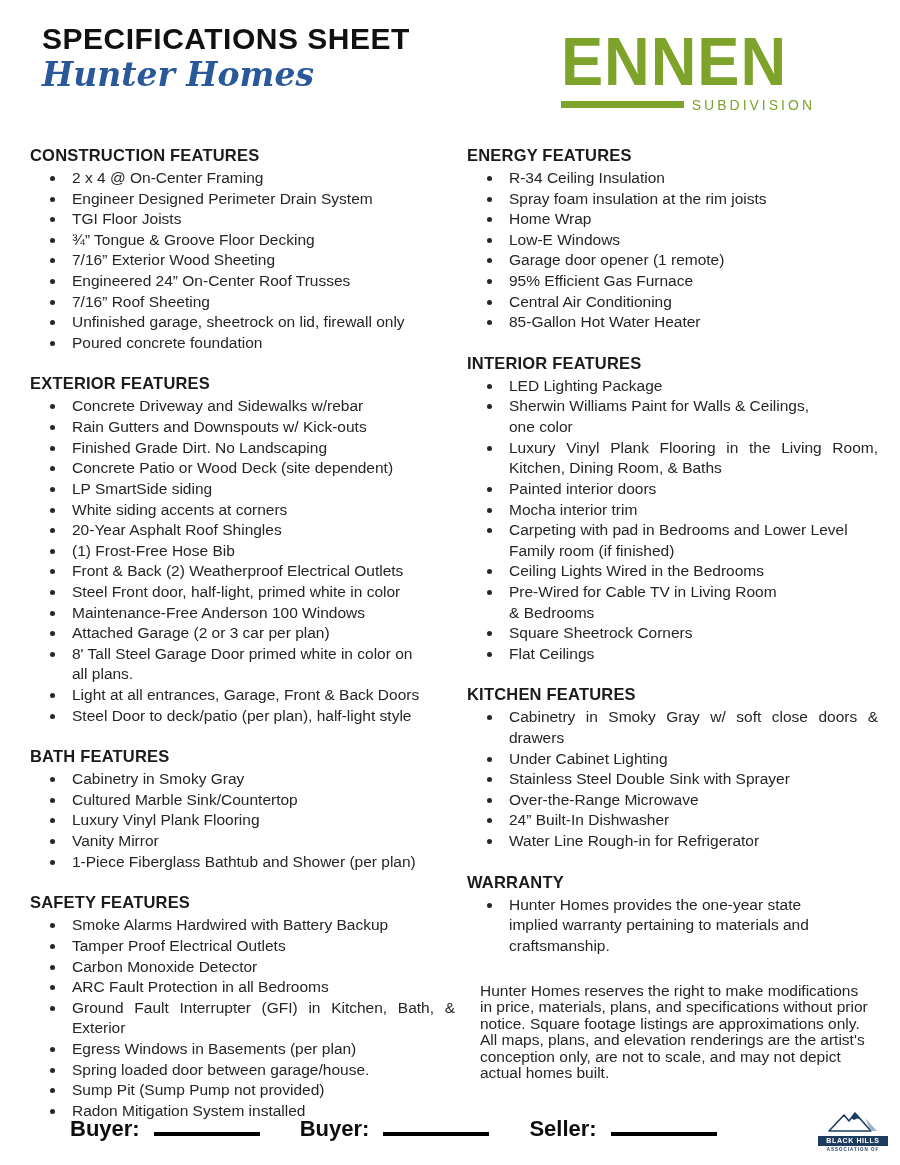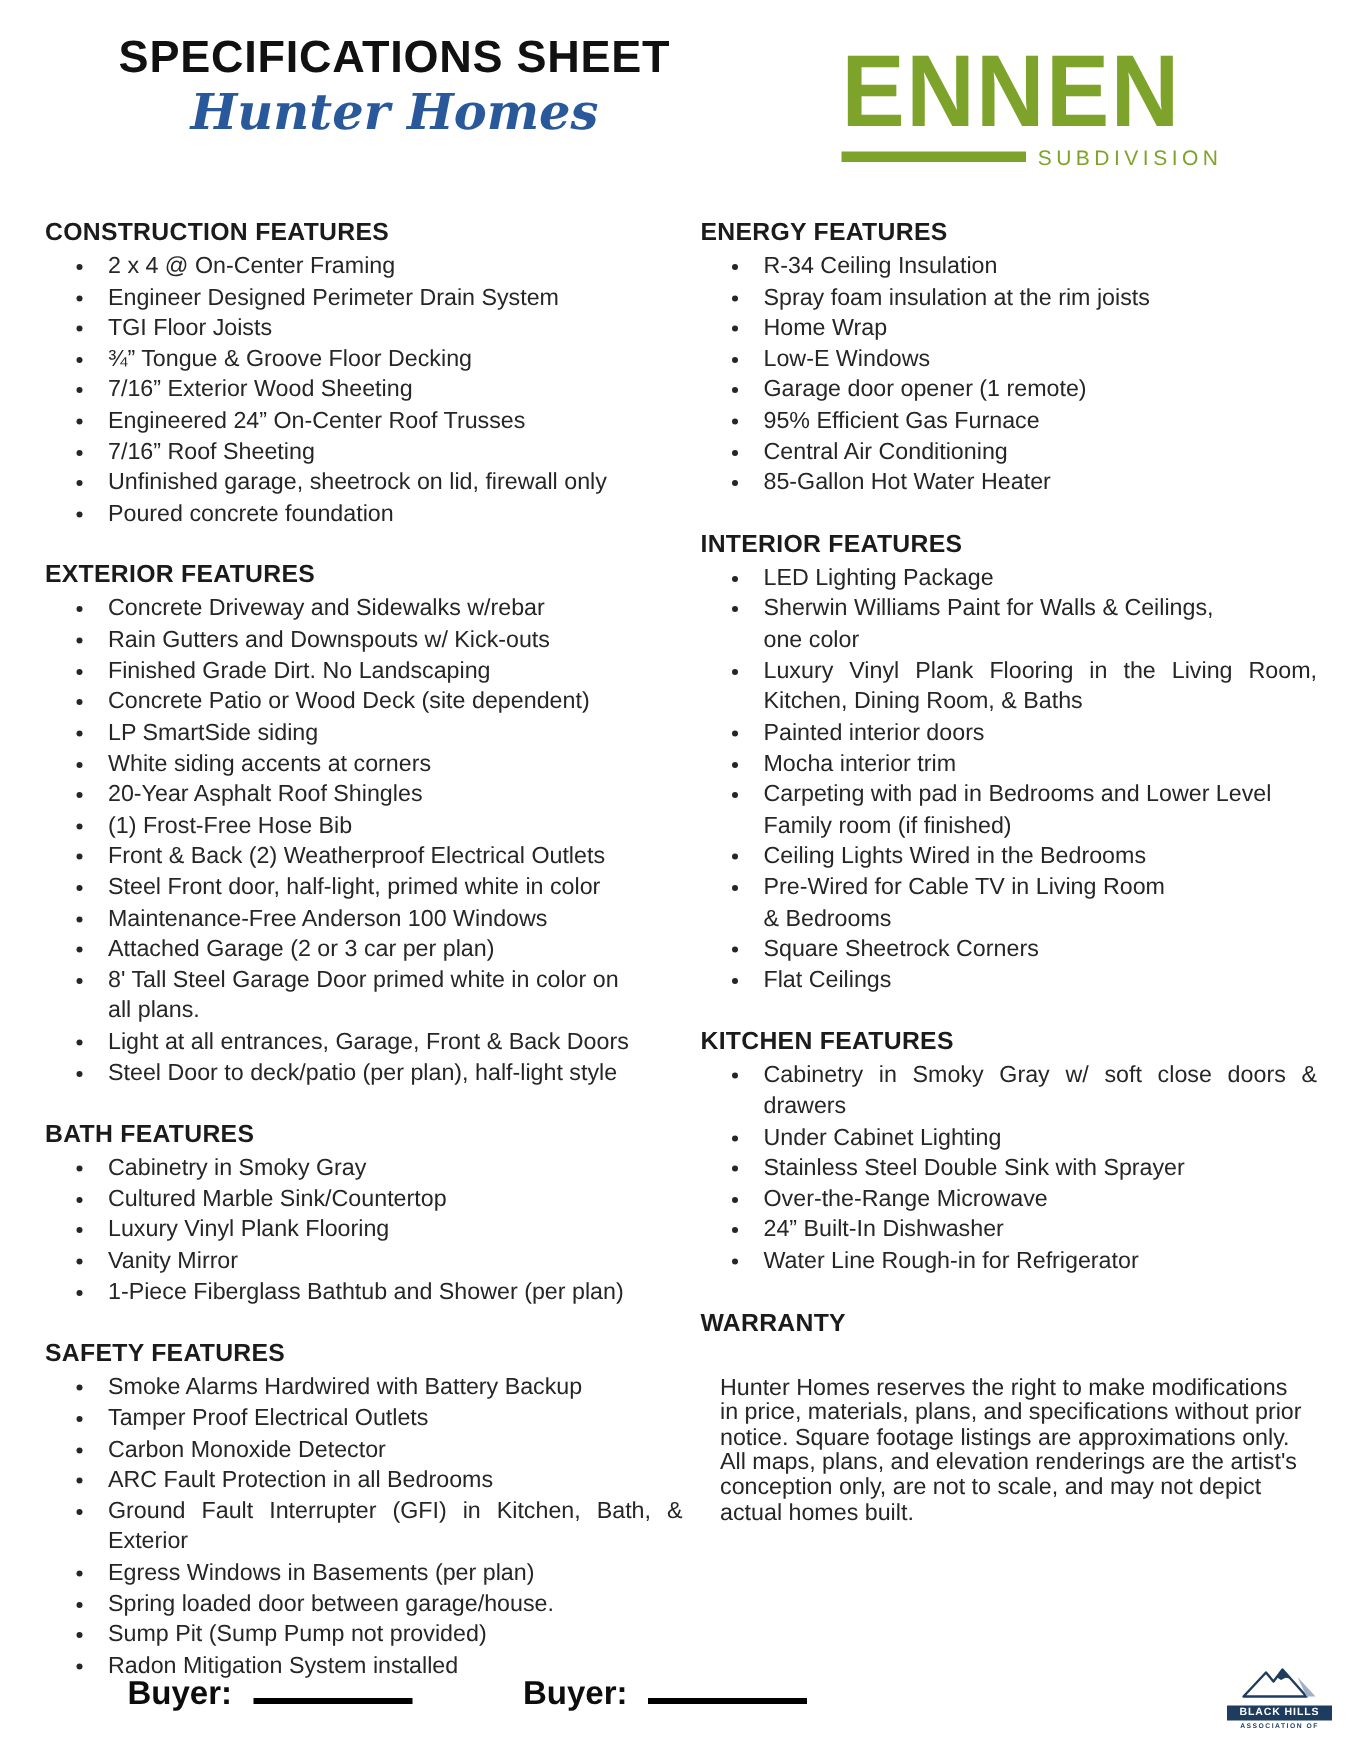--- a/index.html
+++ b/index.html
@@ -6,21 +6,21 @@
   html,body { background:#ffffff; }
   .page {
     position:relative; width:900px; height:1165px; margin:0 auto;
     background:#ffffff; overflow:hidden;
     font-family:"Liberation Sans", sans-serif; color:#262626;
   }
 
   
   .header { position:relative; height:146px; }
   .brand-block {
-    position:absolute; left:17px; top:22px; width:492px; text-align:center;
+    position:absolute; left:42px; top:22px; width:492px; text-align:left;
   }
   .doc-title {
     font-size:30px; font-weight:800; letter-spacing:0.5px; color:#111111;
   }
   .brand-script {
     font-family:"DejaVu Serif", serif; font-style:italic; font-weight:700;
     font-size:33px; line-height:1.0; margin-top:2px;
   }
   .brand-tagline {
     font-size:11px; letter-spacing:2.4px; color:#8e9398; font-weight:600;
@@ -55,22 +55,22 @@
   }
   .feature-list li.justify { text-align:justify; }
 
   .disclaimer {
     margin-top:26px; padding-left:13px; padding-right:6px;
     font-size:15.5px; line-height:1.07; color:#262626;
   }
 
   
   .signature-row {
-    position:absolute; top:1116px; left:85px;
-    display:flex; gap:74px; align-items:baseline;
+    position:absolute; top:1116px; left:70px;
+    display:flex; gap:40px; align-items:baseline;
   }
   .signature { display:flex; align-items:baseline; }
   .signature-label { font-size:22px; font-weight:800; color:#0d0d0d; }
   .signature-line {
     display:inline-block; width:106px; border-bottom:4px solid #000000;
     margin-left:14px; height:18px;
   }
 
   .realtor-logo {
     position:absolute; right:12px; top:1112px; width:70px; text-align:center;
@@ -204,32 +204,39 @@
             <li class="justify">Cabinetry in Smoky Gray w/ soft close doors &amp; drawers</li>
             <li>Under Cabinet Lighting</li>
             <li>Stainless Steel Double Sink with Sprayer</li>
             <li>Over-the-Range Microwave</li>
             <li>24” Built-In Dishwasher</li>
             <li>Water Line Rough-in for Refrigerator</li>
           </ul>
         </section>
         <section class="feature-section">
           <h2>WARRANTY</h2>
+          <ul class="feature-list">
+            <li>Hunter Homes provides the one-year state<br>implied warranty pertaining to materials and<br>craftsmanship.</li>
+          </ul>
         </section>
         <p class="disclaimer">Hunter Homes reserves the right to make modifications in price, materials, plans, and specifications without prior notice. Square footage listings are approximations only. All maps, plans, and elevation renderings are the artist's conception only, are not to scale, and may not depict actual homes built.</p>
       </div>
   </div>
 
   <div class="signature-row">
       <div class="signature">
         <span class="signature-label">Buyer:</span>
         <span class="signature-line"></span>
       </div>
       <div class="signature">
         <span class="signature-label">Buyer:</span>
+        <span class="signature-line"></span>
+      </div>
+      <div class="signature">
+        <span class="signature-label">Seller:</span>
         <span class="signature-line"></span>
       </div>
     </div>
 
   <div class="realtor-logo">
     <svg width="52" height="20" viewBox="0 0 52 20">
       <path d="M2 19 L17 3 L22 9 L28 1 L44 19 Z" fill="#ffffff" stroke="#1d3c5e" stroke-width="1.6" stroke-linejoin="round"></path>
       <path d="M24 6 L28 1 L33 7 L30 6.5 L27 8 Z" fill="#1d3c5e"></path>
       <path d="M44 19 L50 19 L38 6 Z" fill="#9fb2c4"></path>
     </svg>

